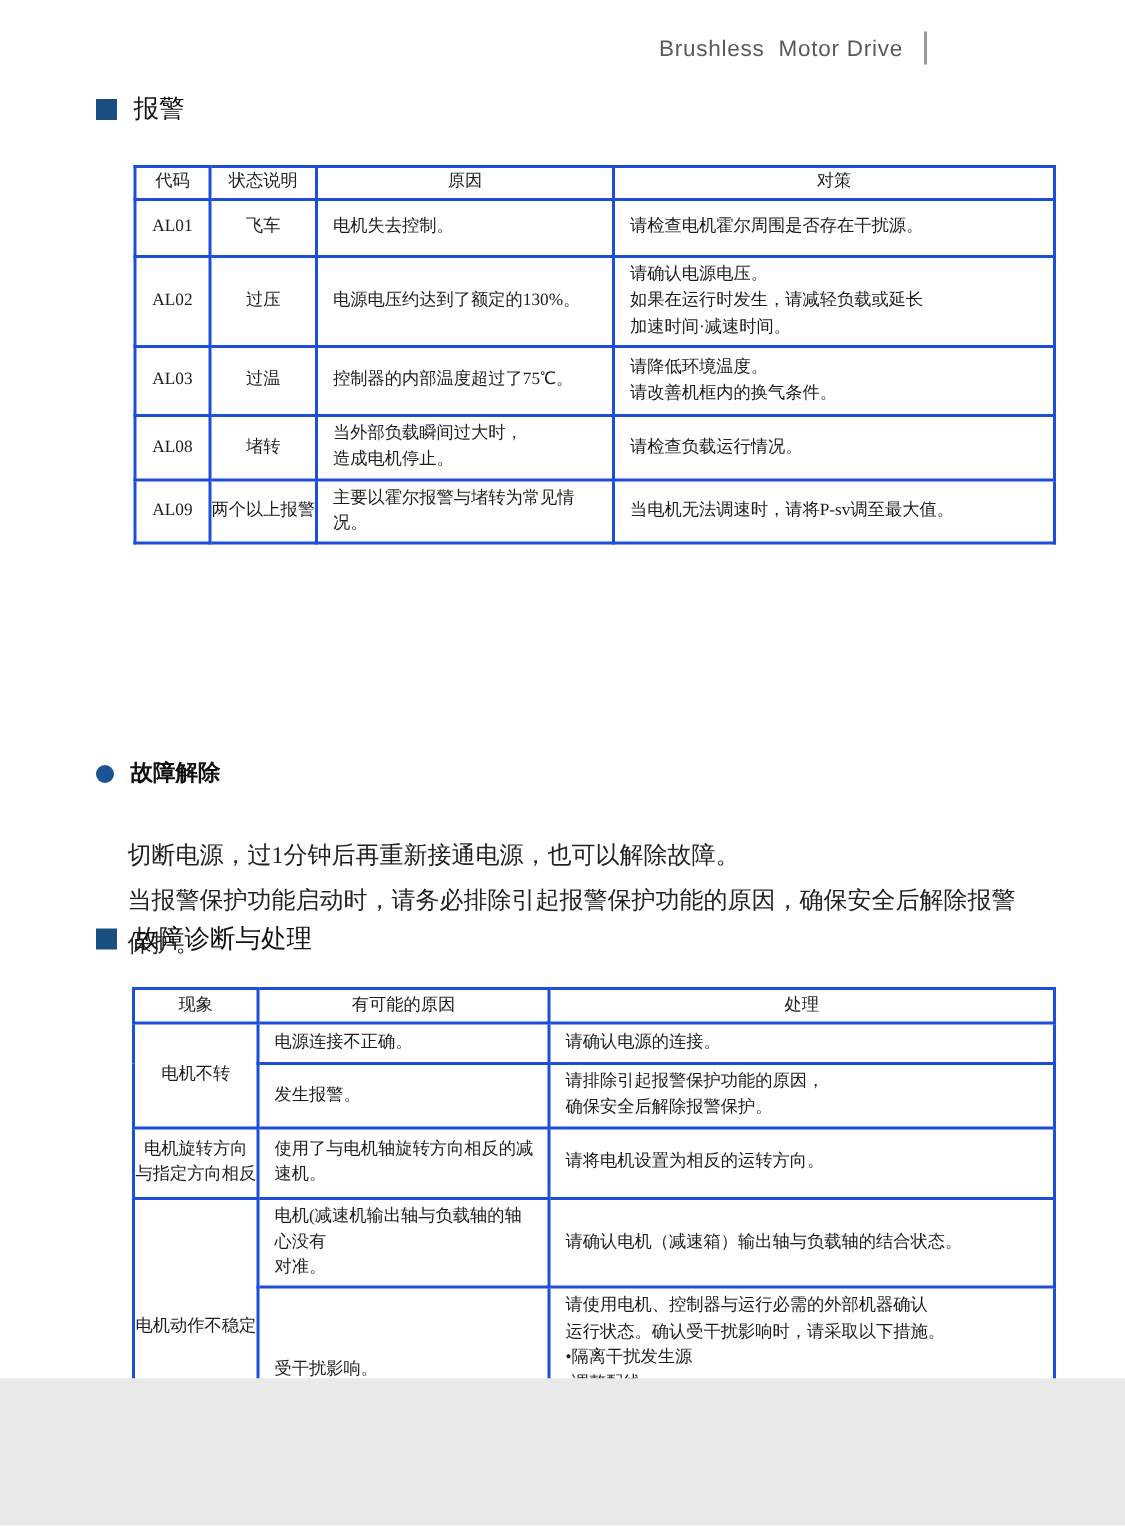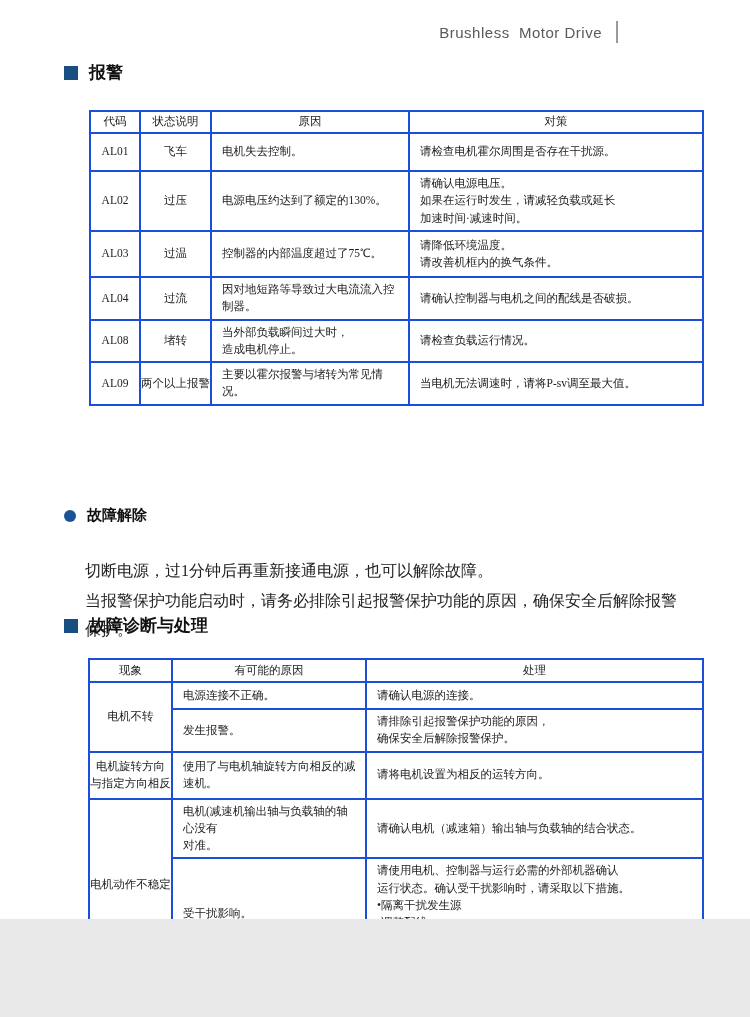--- a/index.html
+++ b/index.html
@@ -12,21 +12,21 @@
 
   
   .hdr { position:absolute; top:21px; left:0; right:132px; display:flex; justify-content:flex-end; align-items:center; gap:14px; }
   .hdr-brand { font-family:"Liberation Sans", sans-serif; font-size:15px; color:#595959; white-space:pre; letter-spacing:0.5px; }
   .hdr-rule { width:2px; height:22px; background:#9a9a9a; }
 
   
   .sec { position:absolute; display:flex; align-items:center; gap:11px; }
   .sec-sq { width:14px; height:14px; background:#184e80; flex:0 0 auto; }
   .sec-dot { width:12px; height:12px; border-radius:50%; background:#1a5396; flex:0 0 auto; }
-  .sec-title-lg { font-family:"Liberation Sans", sans-serif; font-size:17px; font-weight:bold; color:#111; }
+  .sec-title-lg { font-family:"Liberation Sans", sans-serif; font-size:17px; font-weight:normal; color:#111; }
   .sec-title-md { font-family:"Liberation Sans", sans-serif; font-size:15px; font-weight:bold; color:#111; }
 
   
   table { border-collapse:collapse; table-layout:fixed; }
   td, th { border:2px solid #1d4ed8; font-size:11.5px; line-height:1.5; font-weight:normal;
            vertical-align:middle; white-space:pre-line; overflow:hidden; }
   .t-head td { text-align:center; }
   .c-center { text-align:center; }
   .c-left { text-align:left; padding:3px 6px 3px 10px; }
 
@@ -85,26 +85,20 @@
       <td class="c-left">请确认电源电压。
 如果在运行时发生，请减轻负载或延长
 加速时间·减速时间。</td>
     </tr>
     <tr style="height:46px">
       <td class="c-center">AL03</td>
       <td class="c-center">过温</td>
       <td class="c-left">控制器的内部温度超过了75℃。</td>
       <td class="c-left">请降低环境温度。
 请改善机框内的换气条件。</td>
-    </tr>
-    <tr style="height:38px">
-      <td class="c-center">AL04</td>
-      <td class="c-center">过流</td>
-      <td class="c-left">因对地短路等导致过大电流流入控制器。</td>
-      <td class="c-left">请确认控制器与电机之间的配线是否破损。</td>
     </tr>
     <tr style="height:40px">
       <td class="c-center">AL08</td>
       <td class="c-center">堵转</td>
       <td class="c-left">当外部负载瞬间过大时，
 造成电机停止。</td>
       <td class="c-left">请检查负载运行情况。</td>
     </tr>
     <tr style="height:33px">
       <td class="c-center">AL09</td>

